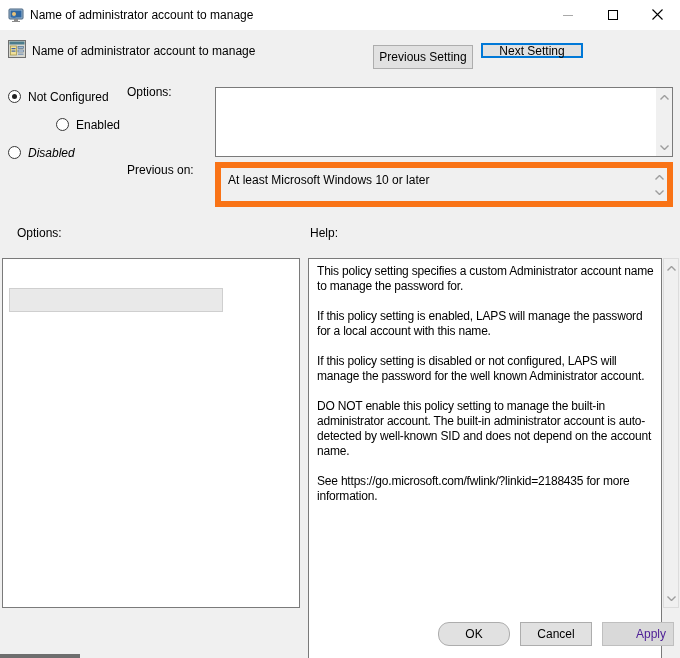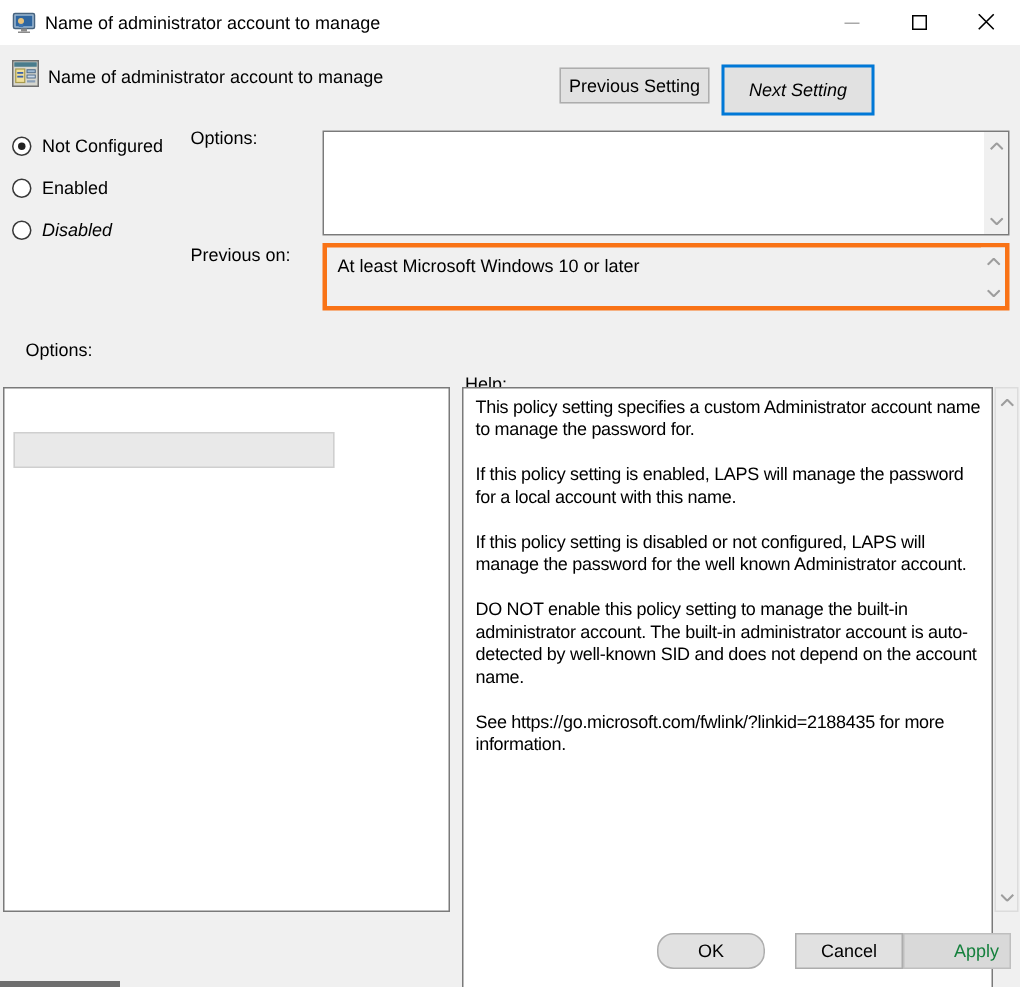--- a/index.html
+++ b/index.html
@@ -41,24 +41,24 @@
   .policy-icon { position:absolute; left:8px; top:40px; width:18px; height:18px; }
   .policy-name {
     position:absolute; left:32px; top:42px; height:18px; line-height:18px; white-space:nowrap;
   }
   .win-btn {
     font-family:"Liberation Sans",sans-serif; font-size:12px; color:#000;
     background:#e1e1e1; border:1px solid #adadad;
     display:flex; align-items:center; justify-content:center; cursor:default;
   }
   .btn-prev { left:373px; top:45px; width:100px; height:24px; }
-  .btn-next { left:481px; top:43px; width:102px; height:34px; border:2px solid #0078d7;font-style:italic; }
-
-  
-  .radio-row { position:absolute; left:8px; height:14px; display:flex; align-items:center; cursor:default; }
+  .btn-next { left:481px; top:43px; width:102px; height:15px; border:2px solid #0078d7; }
+
+  
+  .radio-row { position:absolute; left:8px; height:14px; display:flex; cursor:default; }
   .radio-circle {
     width:13px; height:13px; border:1px solid #383838; border-radius:50%;
     background:#fff; margin-right:7px; position:relative; flex:0 0 auto;
   }
   .radio-row.checked .radio-circle::after {
     content:""; position:absolute; left:3px; top:3px; width:5px; height:5px;
     border-radius:50%; background:#222;
   }
   .radio-label { white-space:nowrap; }
 
@@ -73,21 +73,21 @@
     font-family:"Liberation Sans",sans-serif; font-size:12px; padding:3px 5px;
   }
   .vscroll {
     width:16px; background:#f0f0f0; display:flex; flex-direction:column;
     justify-content:space-between; align-items:center; padding:2px 0;
     flex:0 0 auto;
   }
   .scroll-arrow { width:16px; height:14px; display:flex; align-items:center; justify-content:center; cursor:default; background:transparent; border:none; }
   .supported-box {
     position:absolute; left:215px; top:162px; width:458px; height:45px;
-    background:#f0f0f0; border:3px solid #f97316; display:flex;
+    background:#f0f0f0; border:6px solid #f97316; display:flex;
   }
   .supported-text { flex:1; padding:5px 7px; white-space:nowrap; overflow:hidden; }
 
   
   .options-panel {
     position:absolute; left:2px; top:258px; width:298px; height:350px;
     background:#fff; border:1px solid #7a7a7a;
   }
   .opt-field-label { position:absolute; left:10px; top:9px; white-space:nowrap; }
   .opt-input {
@@ -108,24 +108,24 @@
   .help-scrollbar {
     position:absolute; left:663px; top:258px; width:16px; height:350px;
     background:#f0f0f0; border:1px solid #dcdcdc;
     display:flex; flex-direction:column; justify-content:space-between; align-items:center;
     padding:2px 0;
   }
 
   
   .footer-btn { position:absolute; top:622px; width:72px; height:24px; }
   .btn-ok { left:438px;border-radius:11px; }
-  .btn-cancel { left:520px;margin-left:10px; }
+  .btn-cancel { left:520px; }
   .btn-apply {
     left:602px;
-    background:#d9d9d9; border:1px solid #bfbfbf; color:#15803d;padding-left:26px;
+    background:#d9d9d9; border:1px solid #bfbfbf; color:#4c1d95;padding-left:26px;
   }
   .bottom-strip {
     position:absolute; left:0; top:654px; width:80px; height:4px; background:#6e6e6e;
   }
 </style>
 </head>
 <body>
 
 <div class="window">
 
@@ -169,21 +169,21 @@
     </svg>
   </span>
   <span class="policy-name">Name of administrator account to manage</span>
   <button class="win-btn abs btn-prev">Previous Setting</button>
   <button class="win-btn abs btn-next">Next Setting</button>
 
   <div class="radio-row checked" style="top:90px;">
     <span class="radio-circle"></span>
     <span class="radio-label">Not Configured</span>
   </div>
-  <div class="radio-row" style="top:118px;">
+  <div class="radio-row" style="top:118px;margin-left:48px;">
     <span class="radio-circle"></span>
     <span class="radio-label">Enabled</span>
   </div>
   <div class="radio-row" style="top:146px;font-style:italic;">
     <span class="radio-circle"></span>
     <span class="radio-label">Disabled</span>
   </div>
 
   <span class="field-label" style="left:127px; top:85px;">Options:</span>
   <div class="comment-box">
@@ -213,21 +213,21 @@
       </span>
       <span class="scroll-arrow">
         <svg width="9" height="5" viewBox="0 0 9 5">
             <path d="M0.5 0.5 L4.5 4.5 L8.5 0.5" fill="none" stroke="#9d9d9d" stroke-width="1.4"></path>
           </svg>
       </span>
     </div>
   </div>
 
   <span class="field-label" style="left:4px; top:226px;margin-left:13px;">Options:</span>
-  <span class="field-label" style="left:310px; top:226px;margin-top:23px;">Help:</span>
+  <span class="field-label" style="left:310px; top:226px;">Help:</span>
 
   <div class="options-panel">
     <input class="opt-input" type="text" disabled="" value="" style="">
   </div>
 
   <div class="help-panel">
     <div class="help-text">This policy setting specifies a custom Administrator account name to manage the password for.
 
 If this policy setting is enabled, LAPS will manage the password for a local account with this name.
 

